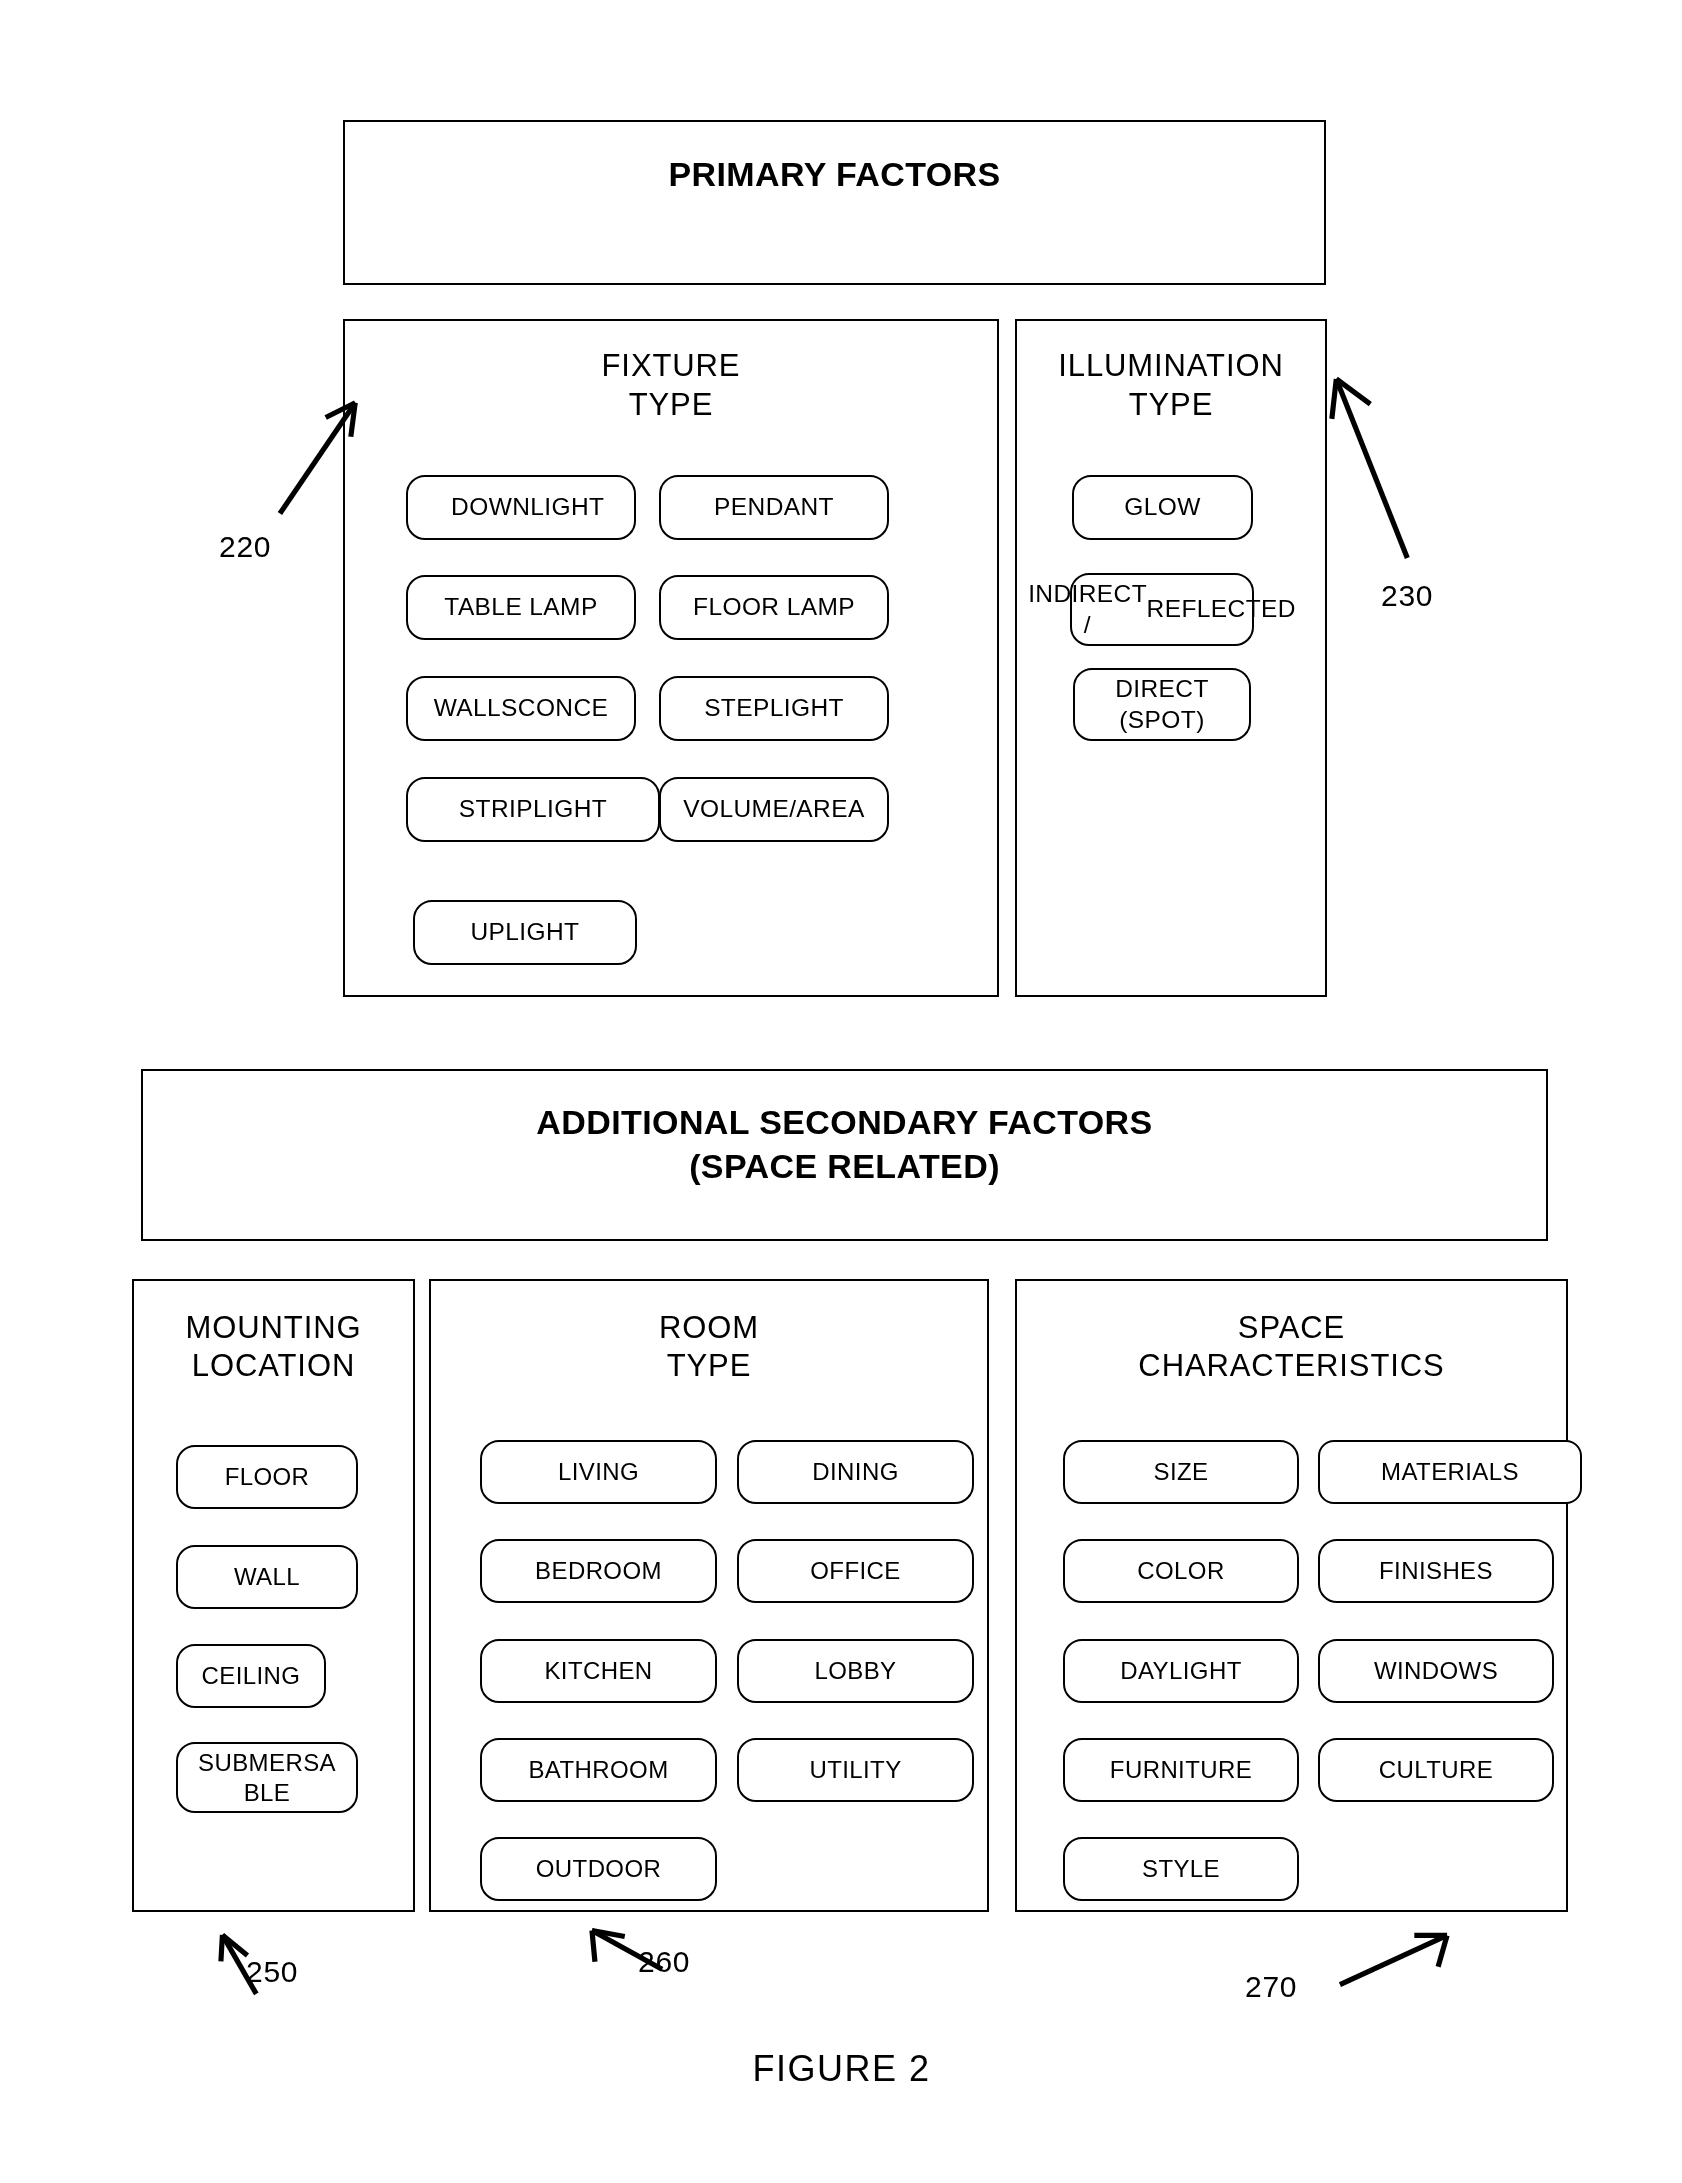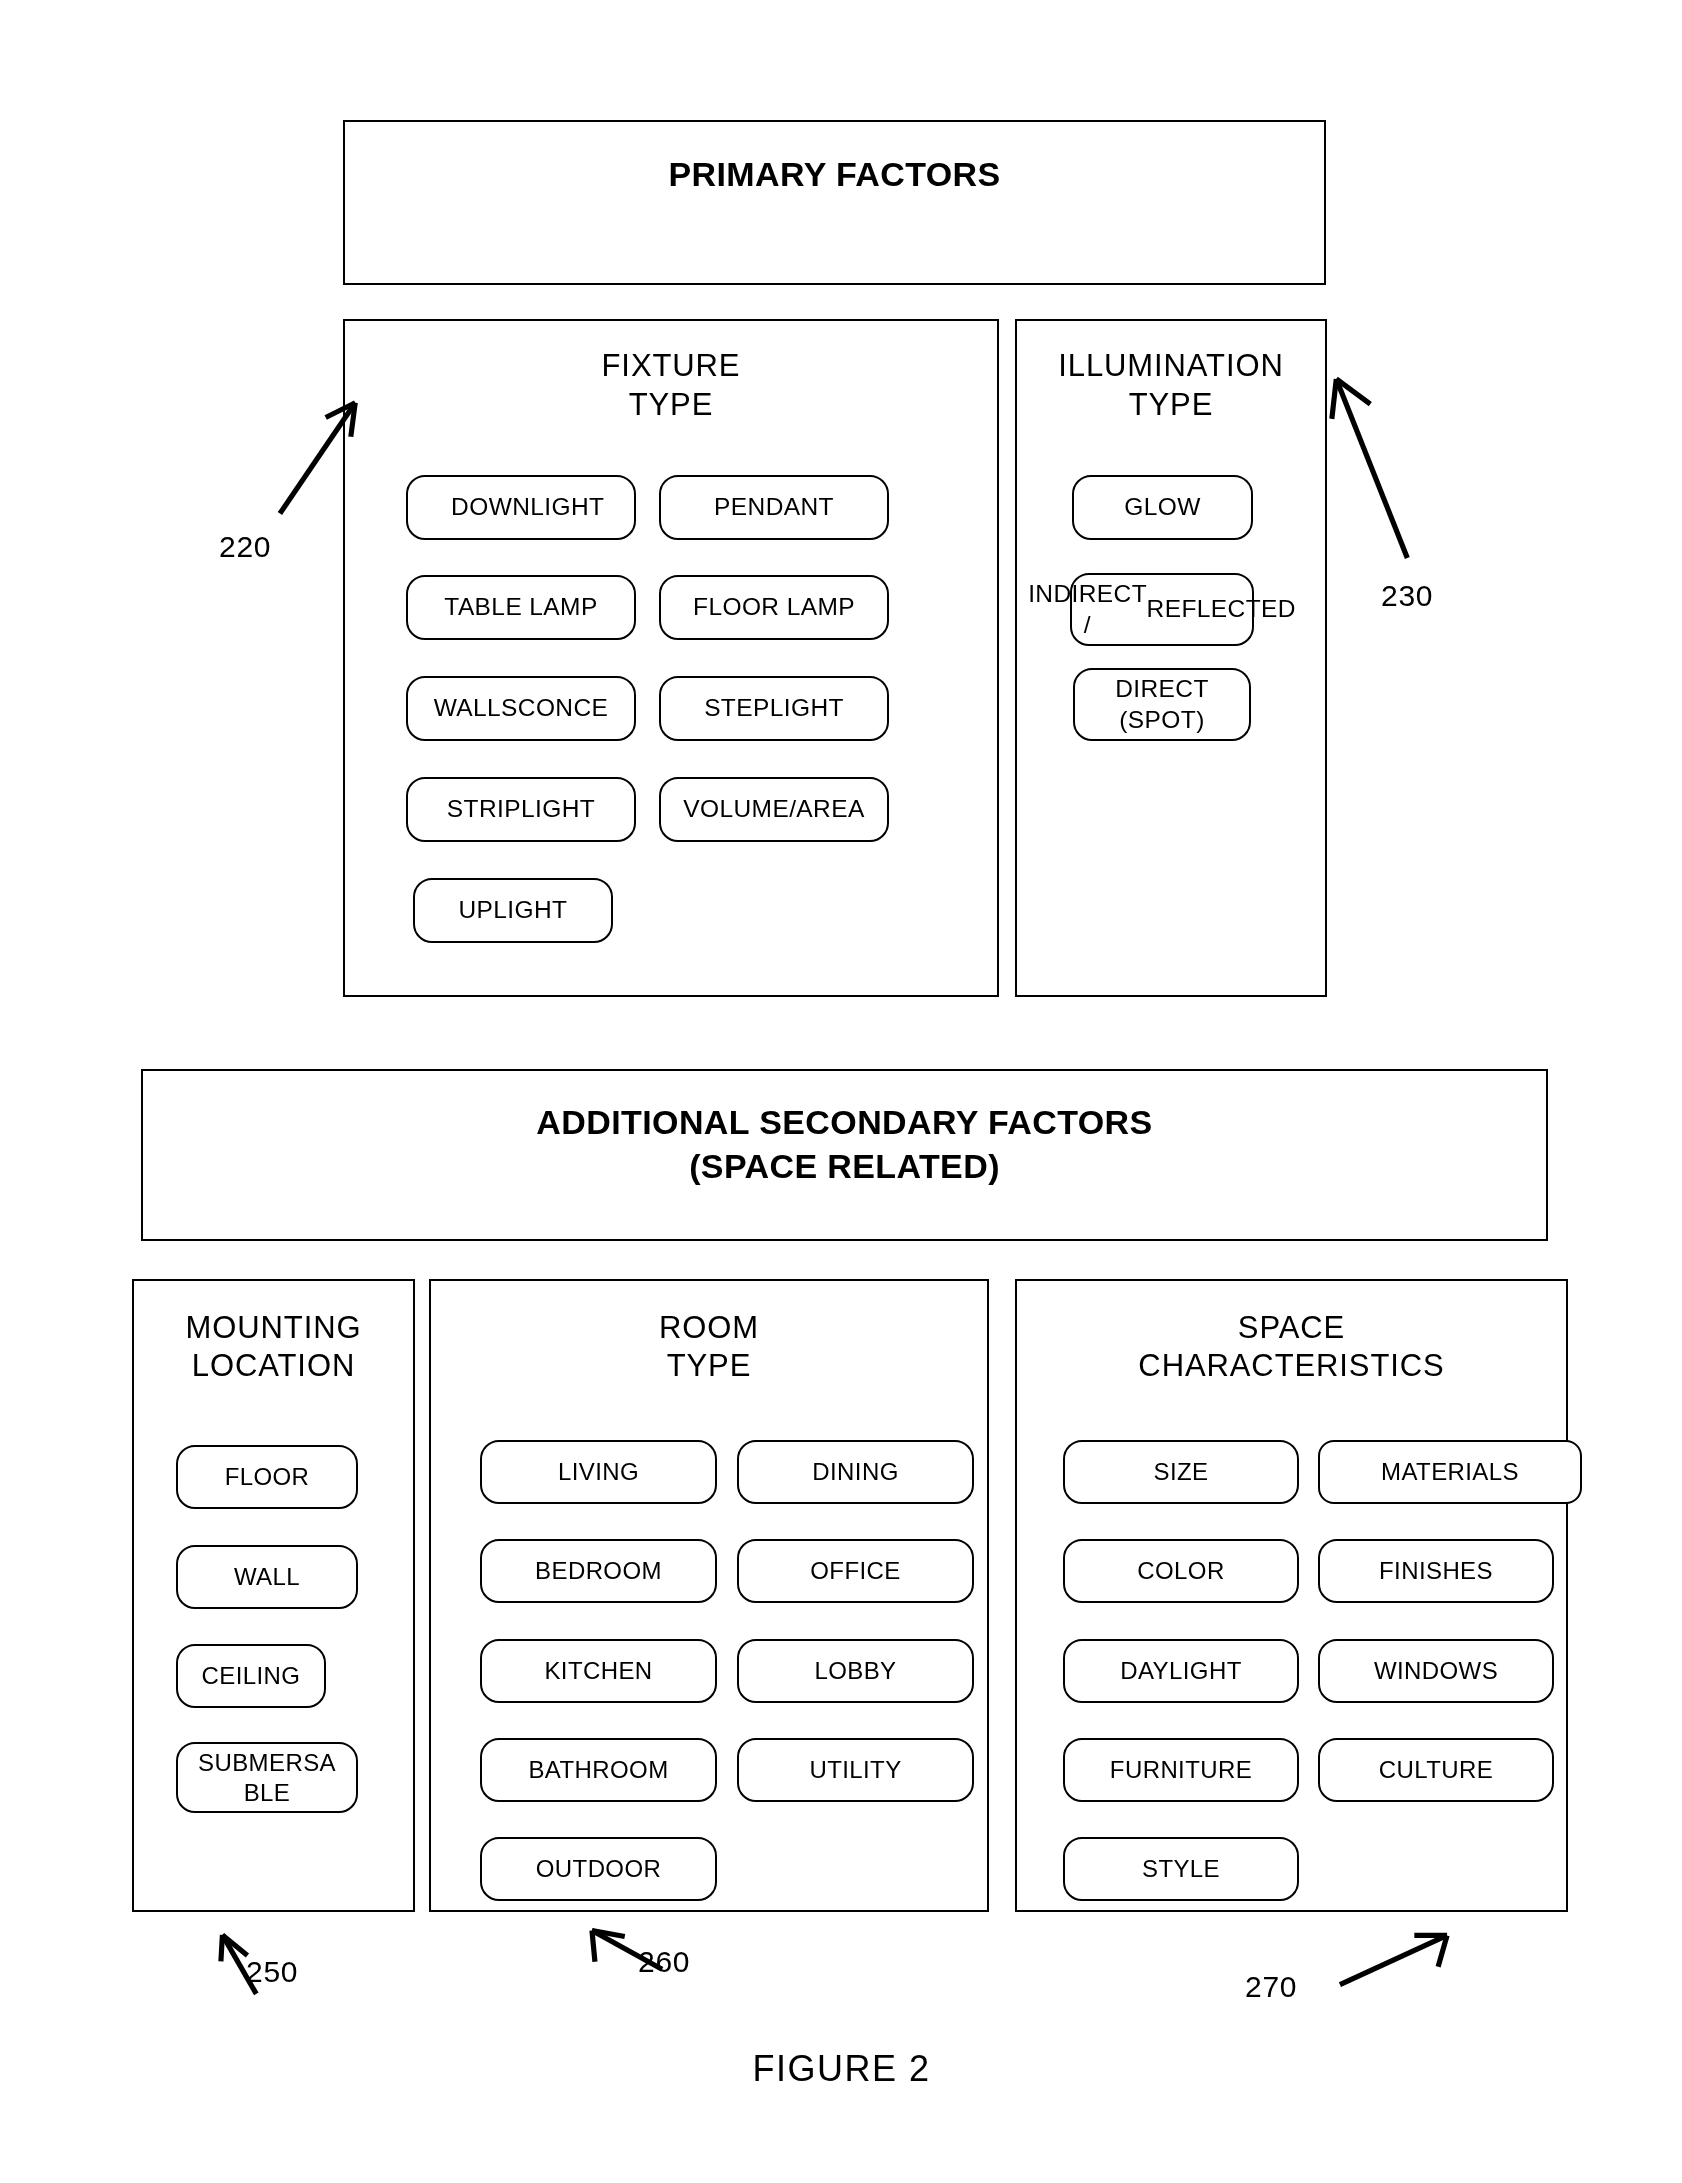--- a/index.html
+++ b/index.html
@@ -106,24 +106,24 @@
 
     <div class="pill" style="left:61px; top:154px; width:230px; height:65px; font-size:24.5px;padding-left:18px;">DOWNLIGHT</div>
     <div class="pill" style="left:314px; top:154px; width:230px; height:65px; font-size:24.5px;">PENDANT</div>
 
     <div class="pill" style="left:61px; top:254px; width:230px; height:65px; font-size:24.5px;">TABLE LAMP</div>
     <div class="pill" style="left:314px; top:254px; width:230px; height:65px; font-size:24.5px;">FLOOR LAMP</div>
 
     <div class="pill" style="left:61px; top:355px; width:230px; height:65px; font-size:24.5px;">WALLSCONCE</div>
     <div class="pill" style="left:314px; top:355px; width:230px; height:65px; font-size:24.5px;">STEPLIGHT</div>
 
-    <div class="pill" style="left:61px; top:456px; width:230px; height:65px; font-size:24.5px;">STRIPLIGHT</div>
+    <div class="pill" style="left:61px; top:456px; width:254px; height:65px; font-size:24.5px;">STRIPLIGHT</div>
     <div class="pill" style="left:314px; top:456px; width:230px; height:65px; font-size:24.5px;">VOLUME/AREA</div>
 
-    <div class="pill" style="left:68px; top:557px; width:200px; height:65px; font-size:24.5px;">UPLIGHT</div>
+    <div class="pill" style="left:68px; top:579px; width:224px; height:65px; font-size:24.5px;">UPLIGHT</div>
   </div>
 
   <div class="frame" id="illumination-type-box" style="left:1015px; top:303px; width:312px; height:678px;">
 
     <div class="group-title" style="top:25px; font-size:31px;">ILLUMINATION</div>
     <div class="group-title" style="top:64px; font-size:31px;">TYPE</div>
 
     <div class="pill" style="left:55px; top:154px; width:181px; height:65px; font-size:24.5px;">
       <span>GLOW</span>
     </div>

